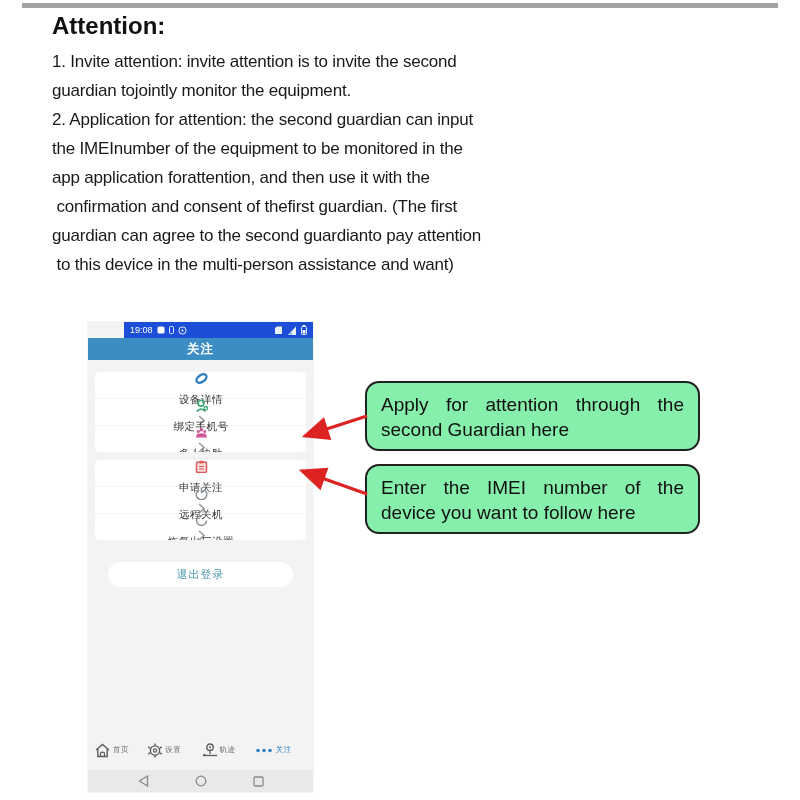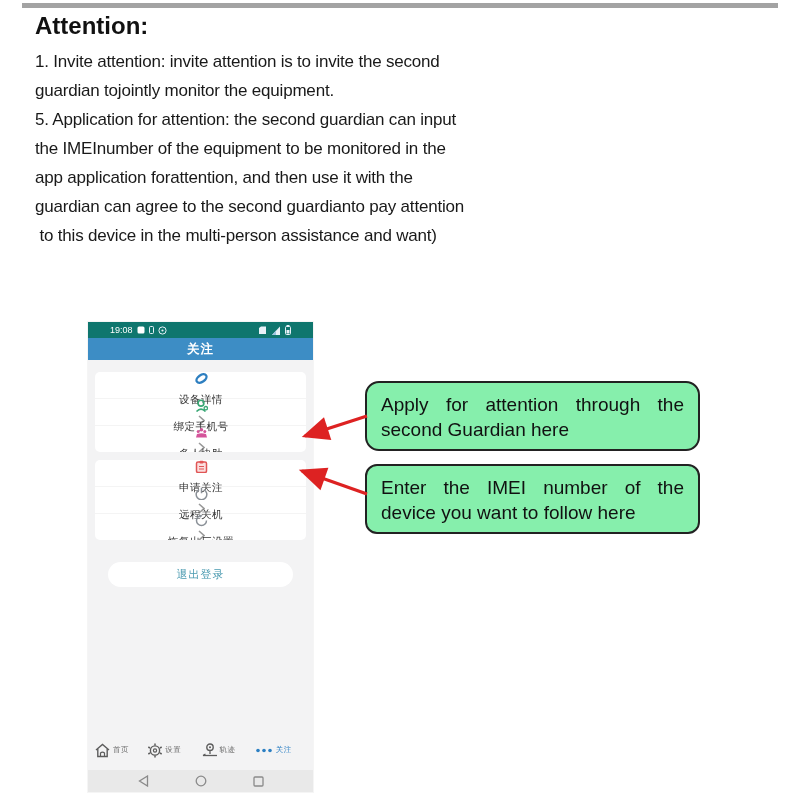--- a/index.html
+++ b/index.html
@@ -1,29 +1,29 @@
 <!DOCTYPE html>
 <html><head>
 <meta charset="utf-8">
 <style>
   html,body{margin:0;padding:0;background:#fff;}
   .page{position:relative;width:800px;height:800px;background:#fff;overflow:hidden;
         font-family:"Liberation Sans",sans-serif;}
   .top-divider{position:absolute;left:22px;top:3px;width:756px;height:5px;background:#a3a3a3;}
 
   
-  .instructions{position:absolute;left:35px;top:12px;width:720px;color:#191919;}
+  .instructions{position:absolute;left:52px;top:12px;width:720px;color:#191919;}
   .instructions .heading{font-size:24px;font-weight:700;margin-bottom:7px;color:#111;}
   .instructions .iline{font-size:17px;line-height:29px;letter-spacing:-0.2px;white-space:pre-wrap;}
 
   
   .phone{position:absolute;left:88px;top:322px;width:225px;height:470px;background:#f3f3f4;
          display:flex;flex-direction:column;box-shadow:0 0 0 1px rgba(0,0,0,0.04);}
-  .statusbar{height:16px;background:#0f766e;display:flex;align-items:center;
-             justify-content:space-between;padding:0 22px;color:#fff;font-size:9px;flex:0 0 auto;}
+  .statusbar{height:16px;background:#1d4ed8;display:flex;align-items:center;
+             justify-content:space-between;padding:0 6px;color:#fff;font-size:9px;flex:0 0 auto;margin-left:36px;}
   .sb-left,.sb-right{display:flex;align-items:center;gap:4px;}
   .sb-ico{display:inline-flex;align-items:center;}
   .appheader{height:22px;background:#3d8dc5;display:flex;align-items:center;justify-content:center;
              color:#fff;font-size:12.5px;font-weight:700;letter-spacing:1px;flex:0 0 auto;}
   .phonebody{flex:1;display:flex;flex-direction:column;min-height:0;}
   .card{background:#fff;border-radius:5px;margin:0 7px;overflow:hidden;}
   .card1{margin-top:12px;}
   .card2{margin-top:8px;}
   .mrow{height:26px;display:flex;align-items:center;padding:0 9px 0 10px;gap:8px;flex-direction:column;}
   .mrow + .mrow{border-top:1px solid #f4f4f4;}
@@ -40,38 +40,39 @@
   .navitem.active .navlabel{color:#2b7fc3;}
   .androidnav{height:22px;background:#e9e9e9;display:flex;align-items:center;justify-content:center;
               gap:46px;flex:0 0 auto;}
 
   
   .callout{position:absolute;left:365px;width:335px;height:70px;background:#86efac;
            border:2.2px solid #222;border-radius:14px;box-sizing:border-box;
            padding:9px 14px;font-size:19px;line-height:25px;color:#111;
            text-align:justify;z-index:4;}
   .callout1{top:381px;}
-  .callout2{top:464px;border-radius:12px;}
+  .callout2{top:464px;}
 
   .arrow-overlay{position:absolute;left:0;top:0;width:800px;height:800px;pointer-events:none;z-index:5;}
 </style>
 </head>
 <body>
 
 <div class="page">
 
   <div class="top-divider"></div>
 
   <div class="instructions">
     <div class="heading">Attention:</div>
     <div class="iline">1. Invite attention: invite attention is to invite the second</div>
     <div class="iline">guardian tojointly monitor the equipment.</div>
-    <div class="iline">5. Application for attention: the second guardian can input</div>
+    <div class="iline">2. Application for attention: the second guardian can input</div>
     <div class="iline">the IMEInumber of the equipment to be monitored in the</div>
     <div class="iline">app application forattention, and then use it with the</div>
+    <div class="iline"> confirmation and consent of thefirst guardian. (The first</div>
     <div class="iline">guardian can agree to the second guardianto pay attention</div>
     <div class="iline"> to this device in the multi-person assistance and want)</div>
   </div>
 
   <div class="phone">
 
     <div class="statusbar">
       <div class="sb-left">
         <span>19:08</span>
         <span class="sb-ico">

